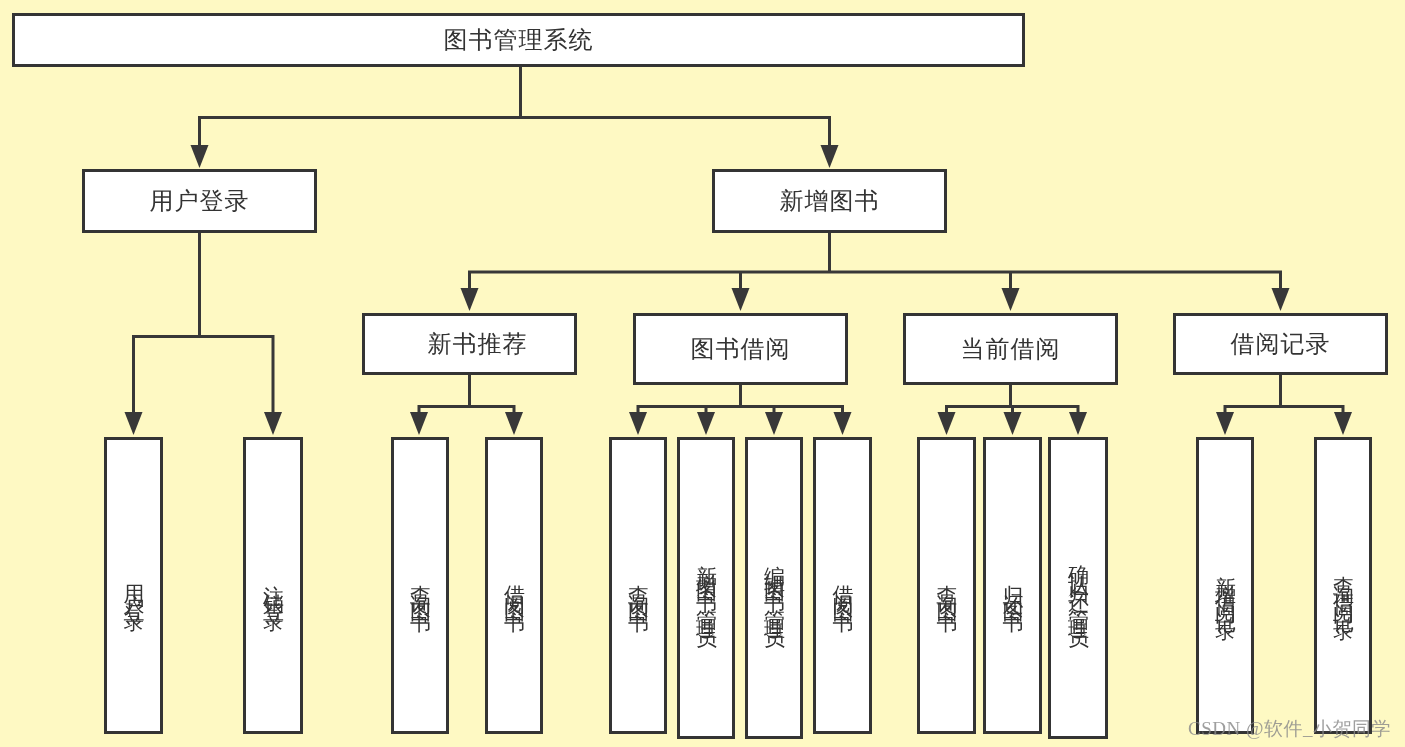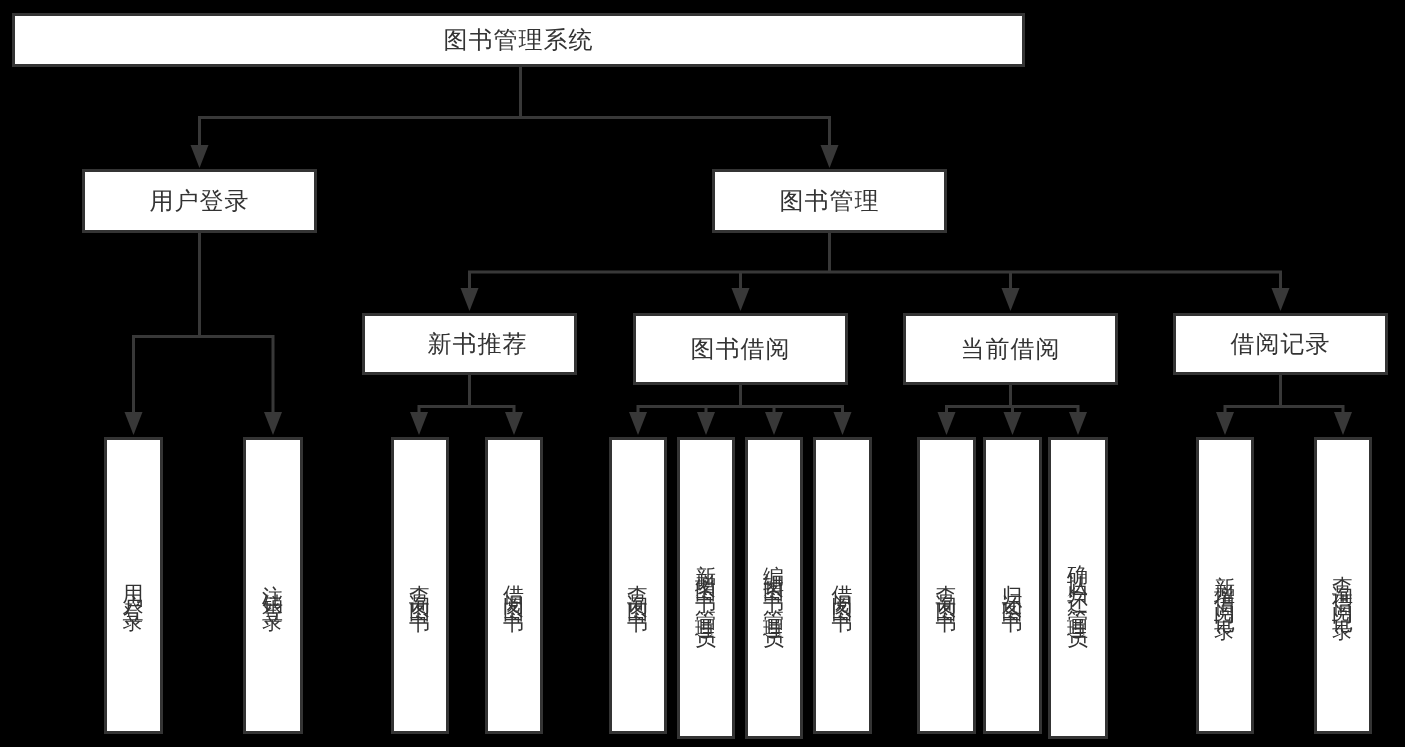--- a/index.html
+++ b/index.html
@@ -1,22 +1,22 @@
 <!DOCTYPE html>
 <html><head>
 <meta charset="utf-8">
 <style>
   html, body { margin: 0; padding: 0; background: #ffffff; }
   #canvas {
     position: relative;
     width: 1405px;
     height: 747px;
-    background: #000000;
+    background: #fef9c3;
     overflow: hidden;
-    font-family: Liberation Sans, sans-serif;
+    font-family: Liberation Serif, serif;
   }
   .wires {
     position: absolute;
     left: 0; top: 0;
     pointer-events: none;
   }
   .box {
     position: absolute;
     box-sizing: border-box;
     border: 3px solid #343434;
@@ -88,21 +88,21 @@
       <path d="M1003.5 412 H1021.5 L1012.5 435 Z"></path>
       <path d="M1069 412 H1087 L1078 435 Z"></path>
       <path d="M1216 412 H1234 L1225 435 Z"></path>
       <path d="M1334 412 H1352 L1343 435 Z"></path>
     </g>
   </svg>
 
   <div class="box h" style="left:12px; top:13px; width:1013px; height:54px;">图书管理系统</div>
 
   <div class="box h" style="left:82px; top:169px; width:235px; height:64px;">用户登录</div>
-  <div class="box h" style="left:712px; top:169px; width:235px; height:64px;">图书管理</div>
+  <div class="box h" style="left:712px; top:169px; width:235px; height:64px;">新增图书</div>
 
   <div class="box h" style="left:362px; top:313px; width:215px; height:62px;padding-left:16px;">新书推荐</div>
   <div class="box h" style="left:633px; top:313px; width:215px; height:72px;">图书借阅</div>
   <div class="box h" style="left:903px; top:313px; width:215px; height:72px;">当前借阅</div>
   <div class="box h" style="left:1173px; top:313px; width:215px; height:62px;">借阅记录</div>
 
   <div class="box v" style="left:104px; top:437px; width:59px; height:297px;">用户登录</div>
   <div class="box v" style="left:243px; top:437px; width:60px; height:297px;">注销登录</div>
 
   <div class="box v" style="left:391px; top:437px; width:58px; height:297px;">查询图书</div>
@@ -113,14 +113,15 @@
   <div class="box v" style="left:745px; top:437px; width:58px; height:302px;">编辑图书（管理员）</div>
   <div class="box v" style="left:813px; top:437px; width:59px; height:297px;">借阅图书</div>
 
   <div class="box v" style="left:917px; top:437px; width:59px; height:297px;">查询图书</div>
   <div class="box v" style="left:983px; top:437px; width:59px; height:297px;">归还图书</div>
   <div class="box v" style="left:1048px; top:437px; width:60px; height:302px;">确认归还（管理员）</div>
 
   <div class="box v" style="left:1196px; top:437px; width:58px; height:297px;">新增借阅记录</div>
   <div class="box v" style="left:1314px; top:437px; width:58px; height:297px;">查询借阅记录</div>
 
+  <div class="watermark" style="left:1188px; top:716px;">CSDN @软件_小贺同学</div>
 
 </div>
 
 </body></html>

